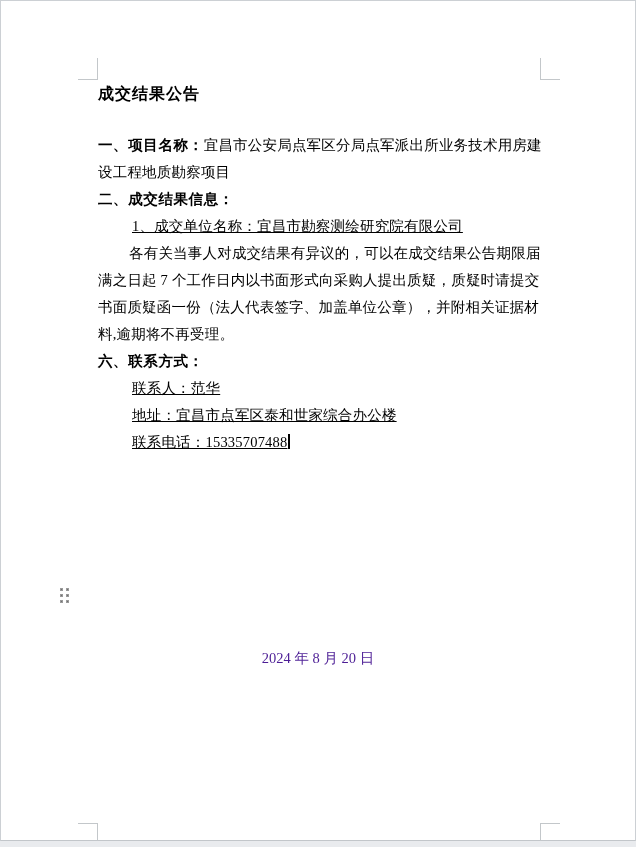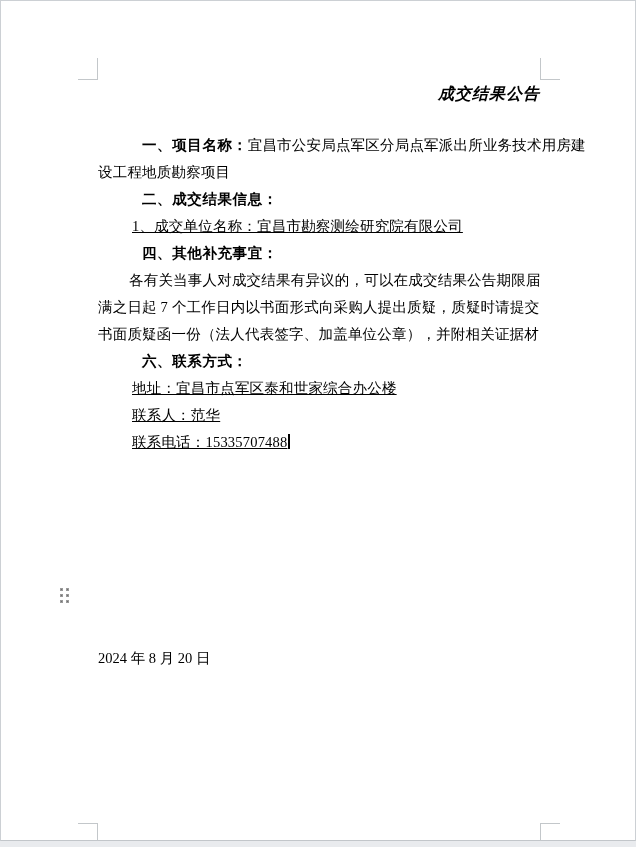--- a/index.html
+++ b/index.html
@@ -23,61 +23,59 @@
   }
   
   .mark { position: absolute; width: 19px; height: 21px; }
   .mark.tl { left: 77px; top: 57px;  border-right: 1px solid #c3c7ca; border-bottom: 1px solid #c3c7ca; }
   .mark.tr { left: 539px; top: 57px; border-left: 1px solid #c3c7ca;  border-bottom: 1px solid #c3c7ca; }
   .mark.bl { left: 77px; top: 822px; border-right: 1px solid #c3c7ca; border-top: 1px solid #c3c7ca; }
   .mark.br { left: 539px; top: 822px; border-left: 1px solid #c3c7ca;  border-top: 1px solid #c3c7ca; }
 
   .doc-title {
     position: absolute; left: 97px; top: 83px; width: 442px;
-    text-align: right;
+    text-align: left;
     font-size: 16px; line-height: 20px; font-weight: 700;
     letter-spacing: 1px;
     font-family: "Liberation Sans", "DejaVu Sans", sans-serif;
     color: #000;
-    font-style: italic;
   }
   .doc-body {
     position: absolute; left: 97px; top: 131px; width: 442px;
     color: #000;
   }
   .line {
     height: 27px; line-height: 27px;
     font-size: 14.5px;
     white-space: pre;
   }
   .line .seg { letter-spacing: 0.2px; }
   .line .seg.b {
     font-weight: 700;
     font-family: "Liberation Sans", "DejaVu Sans", sans-serif;
     letter-spacing: 0.6px;
-    margin-left: 44px;
   }
   .indent-none  { padding-left: 0; }
   .indent-sub   { padding-left: 34px; text-decoration: underline; }
   .indent-first { padding-left: 31px; }
 
   .caret {
     display: inline-block;
     width: 2px; height: 15px;
     background: #000;
     vertical-align: -2px;
     margin-left: 1px;
   }
   .date-line {
     position: absolute; left: 97px; top: 644px; width: 440px;
     height: 27px; line-height: 27px;
-    text-align: left;
+    text-align: center;
     font-size: 14.5px;
     white-space: pre;
-    color: #000000;
+    color: #4c1d95;
   }
   
   .drag-handle {
     position: absolute; left: 59px; top: 587px;
     display: grid;
     grid-template-columns: 3px 3px;
     grid-auto-rows: 3px;
     column-gap: 3px; row-gap: 3px;
   }
   .drag-handle .dot {
@@ -95,27 +93,27 @@
   <span class="mark bl"></span>
   <span class="mark br"></span>
 
   <div class="doc-title">成交结果公告</div>
 
   <div class="doc-body">
       <div class="line indent-none"><span class="seg b">一、项目名称：</span><span class="seg">宜昌市公安局点军区分局点军派出所业务技术用房建</span></div>
       <div class="line indent-none"><span class="seg">设工程地质勘察项目</span></div>
       <div class="line indent-none"><span class="seg b">二、成交结果信息：</span></div>
       <div class="line indent-sub"><span class="seg">1、成交单位名称：宜昌市勘察测绘研究院有限公司</span></div>
-      <div class="line indent-none"><span class="seg b">四、其他补充事宜：</span></div>
       <div class="line indent-first"><span class="seg">各有关当事人对成交结果有异议的，可以在成交结果公告期限届</span></div>
       <div class="line indent-none"><span class="seg">满之日起 7 个工作日内以书面形式向采购人提出质疑，质疑时请提交</span></div>
       <div class="line indent-none"><span class="seg">书面质疑函一份（法人代表签字、加盖单位公章），并附相关证据材</span></div>
+      <div class="line indent-none"><span class="seg">料,逾期将不再受理。</span></div>
       <div class="line indent-none"><span class="seg b">六、联系方式：</span></div>
+      <div class="line indent-sub"><span class="seg">联系人：范华</span></div>
       <div class="line indent-sub"><span class="seg">地址：宜昌市点军区泰和世家综合办公楼</span></div>
-      <div class="line indent-sub"><span class="seg">联系人：范华</span></div>
       <div class="line indent-sub"><span class="seg">联系电话：15335707488</span><span class="caret"></span></div>
     </div>
 
   <div class="date-line">2024 年 8 月 20 日</div>
 
   <div class="drag-handle">
     <span class="dot"></span>
       <span class="dot"></span>
     <span class="dot"></span>
       <span class="dot"></span>

